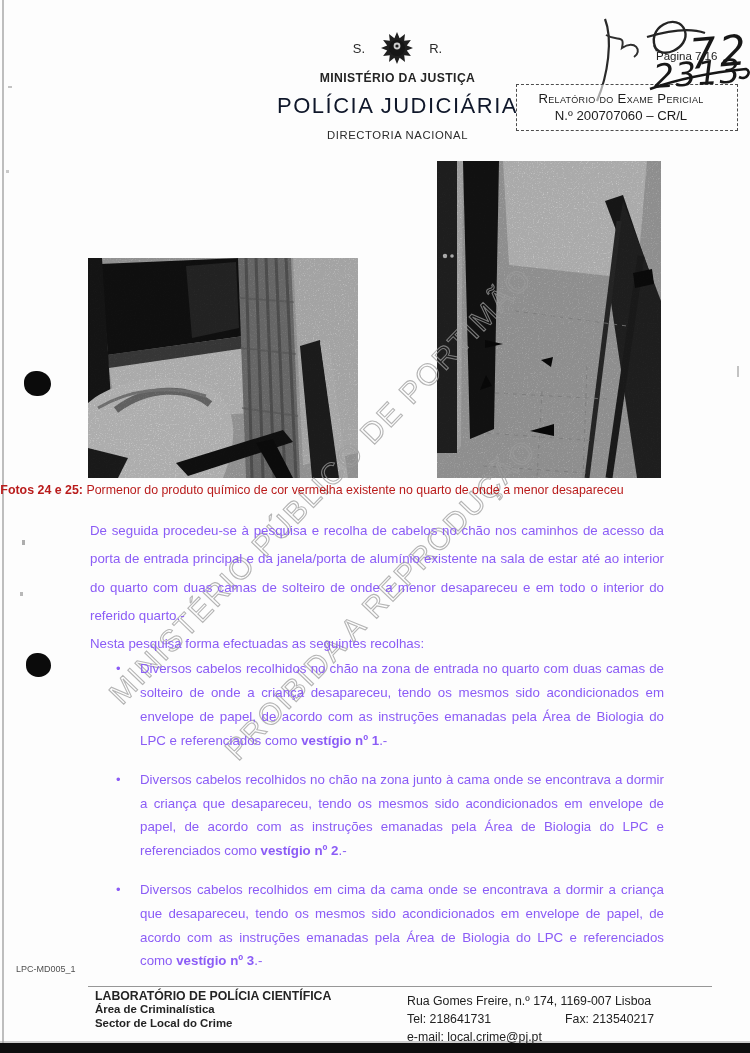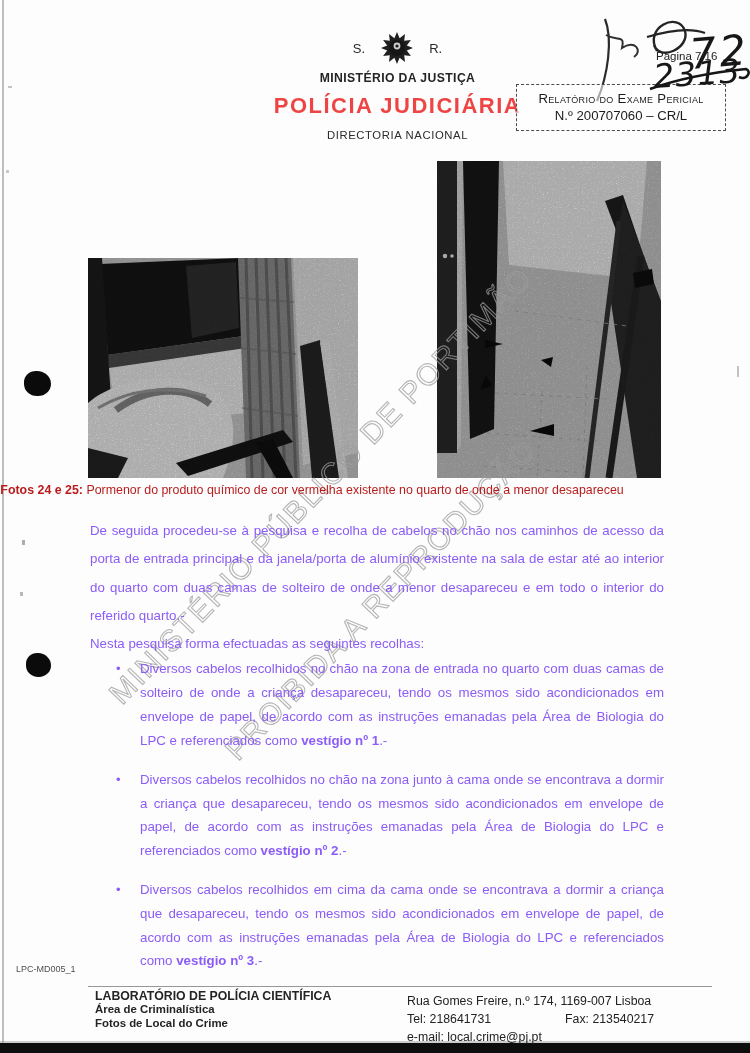--- a/index.html
+++ b/index.html
@@ -17,32 +17,32 @@
   .speck3{left:737px;top:366px;width:2px;height:11px;opacity:.5;}
   .speck4{left:8px;top:86px;width:4px;height:2px;opacity:.5;}
   .speck5{left:6px;top:170px;width:3px;height:3px;opacity:.45;}
   .bottom-band{position:absolute;left:0;top:1043px;width:750px;height:10px;background:#0d0d0d;}
   .bottom-band:before{content:"";position:absolute;left:0;top:-2px;width:750px;height:2px;background:#9b9b9b;opacity:.5;}
 
   
   .header{position:absolute;left:255px;top:30px;width:285px;text-align:center;}
   .sr-row{display:flex;align-items:center;justify-content:center;gap:12px;font-size:13px;color:#2a2a2a;}
   .ministry{margin-top:5px;font-size:12.2px;font-weight:600;letter-spacing:.4px;color:#242424;}
-  .org{margin-top:8px;font-size:22px;font-weight:700;letter-spacing:1.5px;color:#ef4444;}
+  .org{margin-top:8px;font-size:22px;font-weight:400;letter-spacing:1.5px;color:#0f172a;}
   .directorate{margin-top:10px;font-size:11.3px;letter-spacing:.6px;color:#2c2c2c;}
 
   
   .page-indicator{position:absolute;left:656px;top:50px;font-size:11.5px;color:#222;}
   .hand-svg{position:absolute;left:585px;top:5px;overflow:visible;}
   .cross-svg{position:absolute;left:648px;top:56px;overflow:visible;z-index:6;}
   .hand-text{font-family:"DejaVu Sans",sans-serif;font-style:italic;fill:#171717;}
 
   
   .report-box{position:absolute;left:516px;top:84px;width:200px;border:1.6px dashed #4d4d4d;
-              padding:5px 4px 6px 4px;text-align:center;background:rgba(255,255,255,.6);z-index:5;}
+              padding:5px 16px 6px 4px;text-align:center;background:rgba(255,255,255,.6);z-index:5;}
   .report-box .t1{font-size:13.2px;font-variant:small-caps;letter-spacing:.3px;color:#1c1c1c;line-height:17px;}
   .report-box .t2{font-size:13.2px;color:#1c1c1c;line-height:17px;}
 
   
   .photo{position:absolute;z-index:1;}
   .photo-left{left:88px;top:258px;}
   .photo-right{left:437px;top:161px;}
 
   
   .caption{position:absolute;left:0;top:483px;width:624px;text-align:center;font-size:12.4px;color:#b91c1c;z-index:3;}
@@ -222,21 +222,21 @@
         <div class="btext"><span>Diversos cabelos recolhidos em cima da cama onde se encontrava a dormir a criança que desapareceu, tendo os mesmos sido acondicionados em envelope de papel, de acordo com as instruções emanadas pela Área de Biologia do LPC e referenciados como </span><span class="vest">vestígio nº 3</span><span>.-</span></div>
       </div>
     </div>
   </div>
 
   <div class="form-code">LPC-MD005_1</div>
   <div class="footer-divider"></div>
   <div class="footer-left">
     <div class="f1">LABORATÓRIO DE POLÍCIA CIENTÍFICA</div>
     <div class="f2">Área de Criminalística</div>
-    <div class="f3">Fotos de Local do Crime</div>
+    <div class="f3">Sector de Local do Crime</div>
   </div>
   <div class="footer-right">
     <div class="row">Rua Gomes Freire, n.º 174, 1169-007 Lisboa</div>
     <div class="row telfax">
       <span>Tel: 218641731</span>
       <span class="fax">Fax: 213540217</span>
     </div>
     <div class="row">e-mail: local.crime@pj.pt</div>
   </div>
 

